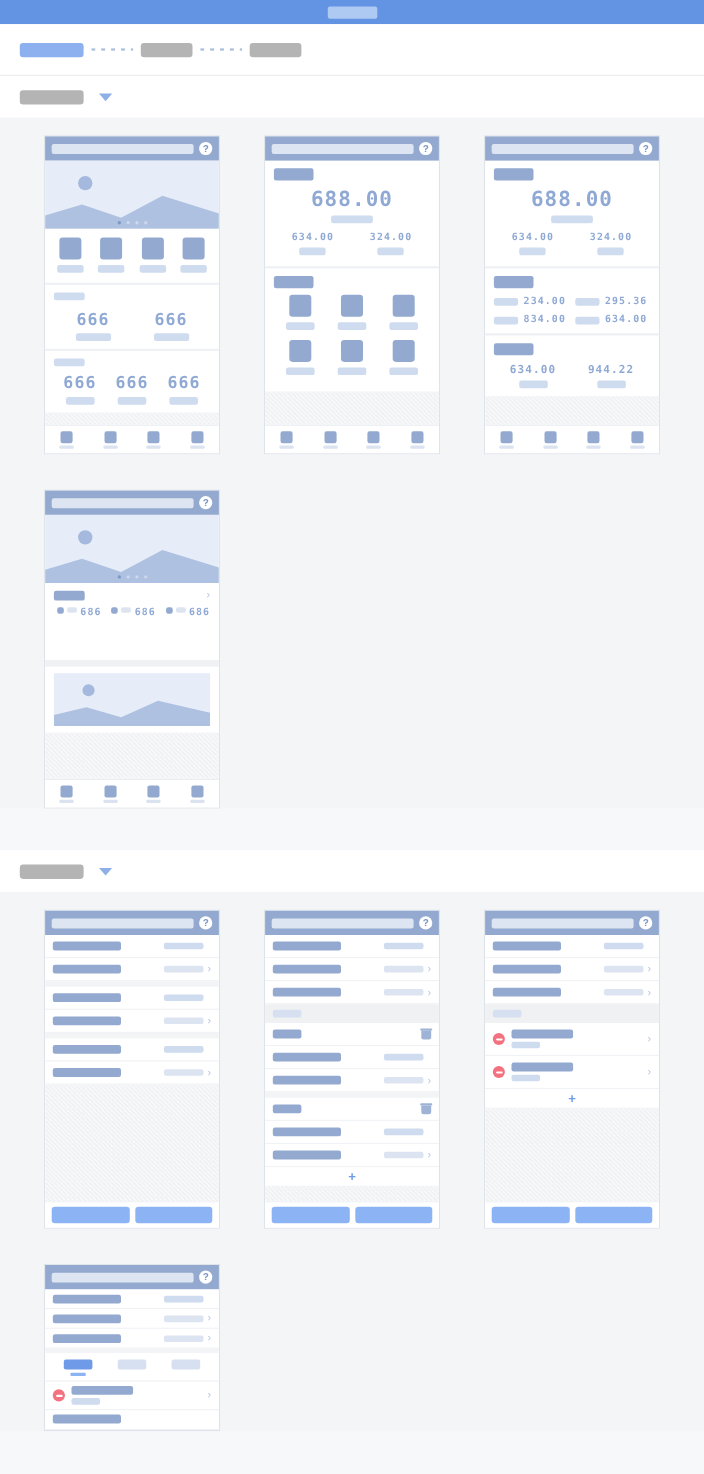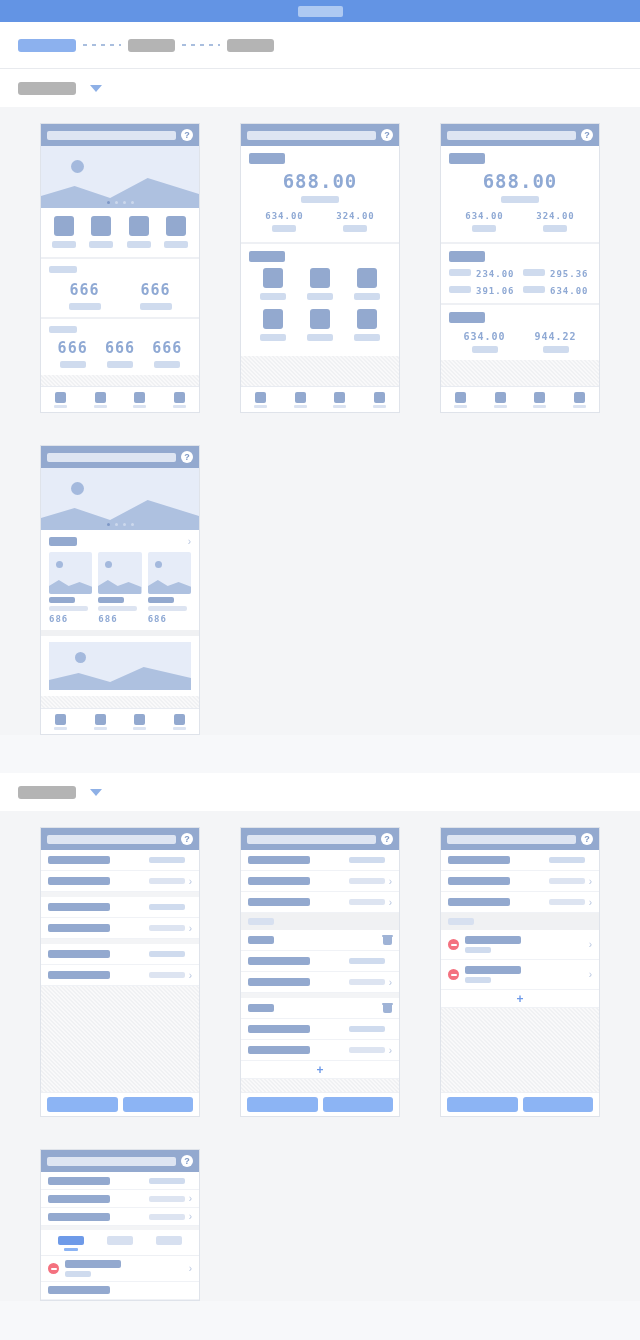--- a/index.html
+++ b/index.html
@@ -102,21 +102,21 @@
   .num.sm  { font-size: 9px; }
 
   .center-col { display: flex; flex-direction: column; align-items: center; gap: 4px; }
   .pair { display: flex; justify-content: space-around; margin-top: 8px; }
   .trio { display: flex; justify-content: space-around; margin-top: 6px; }
 
   .grid3 { display: grid; grid-template-columns: repeat(3,1fr); row-gap: 9px; padding: 6px 0 8px; justify-items: center; }
   .grid3 .icon-cell .lbl { width: 26px; }
 
   .kv-grid { display: grid; grid-template-columns: 1fr 1fr; row-gap: 7px; column-gap: 6px; margin-top: 7px; }
-  .kv { display: flex; align-items: flex-start; gap: 5px; }
+  .kv { display: flex; align-items: center; gap: 5px; }
   .kv .lbl { width: 22px; }
 
   .filler { flex: 1; background: #f0f1f3;
             background-image: linear-gradient(45deg,rgba(255,255,255,.6) 25%,transparent 25%,transparent 50%,rgba(255,255,255,.6) 50%,rgba(255,255,255,.6) 75%,transparent 75%);
             background-size: 4px 4px; }
 
   .tabbar { height: 26px; border-top: 1px solid #e8ebf1; display: flex;
             justify-content: space-around; align-items: center; flex: none; background:#fff; }
   .tab-item { display: flex; flex-direction: column; align-items: center; gap: 2px; }
   .tab-item .sq { width: 11px; height: 11px; background: #93a9cf; border-radius: 2px; }
@@ -151,21 +151,21 @@
   .alert-txt .a2 { width: 26px; height: 6px; background: #cfdbee; border-radius: 2px; }
 
   .cta-bar { height: 24px; display: flex; gap: 5px; padding: 4px 6px; flex: none;
              border-top: 1px solid #eef0f4; background:#fff;}
   .cta { flex: 1; background: #8cb4f4; border-radius: 3px; }
 
   
   .thumb-head { display:flex; align-items:center; justify-content:space-between; padding: 6px 8px 0; }
   .thumb-head .lbl { width: 28px; height: 9px; background:#93a9cf;}
   .thumbs { display: flex; gap: 6px; padding: 5px 8px 6px; }
-  .thumb { flex: 1; display:flex; flex-direction:column; gap:3px; }
+  .thumb { flex: 1; display:flex; flex-direction:row; gap:3px; }
   .thumb .pic { height: 42px; background:#e6ecf8; position: relative; overflow:hidden; border-radius:2px;}
   .thumb .pic .sun2 { position:absolute; left:7px; top:9px; width:7px;height:7px;border-radius:50%;background:#a4b9dd;}
   .thumb .pic svg { position:absolute; bottom:0; left:0; width:100%; height:18px; display:block;}
   .thumb .t1 { width: 60%; height: 6px; background:#93a9cf; border-radius:2px;}
   .thumb .t2 { width: 90%; height: 5px; background:#dde4f1; border-radius:2px;}
 
   .banner2 { margin: 6px 8px 0; height: 48px; background:#e6ecf8; position:relative; overflow:hidden;}
   .banner2 .sun { position:absolute; left:26px; top:10px; width:11px;height:11px;border-radius:50%;background:#a4b9dd;}
   .banner2 svg { position:absolute; bottom:0; left:0; width:100%; height:26px; display:block;}
 
@@ -399,21 +399,21 @@
             <div class="kv">
                 <div class="lbl"></div>
                 <div class="num sm">234.00</div>
               </div>
             <div class="kv">
                 <div class="lbl"></div>
                 <div class="num sm">295.36</div>
               </div>
             <div class="kv">
                 <div class="lbl"></div>
-                <div class="num sm">391.06</div>
+                <div class="num sm">834.00</div>
               </div>
             <div class="kv">
                 <div class="lbl"></div>
                 <div class="num sm">634.00</div>
               </div>
           </div>
         </div>
 
         <div class="sec nb">
           <div class="lbl dk" style="width:36px;height:11px;"></div>

